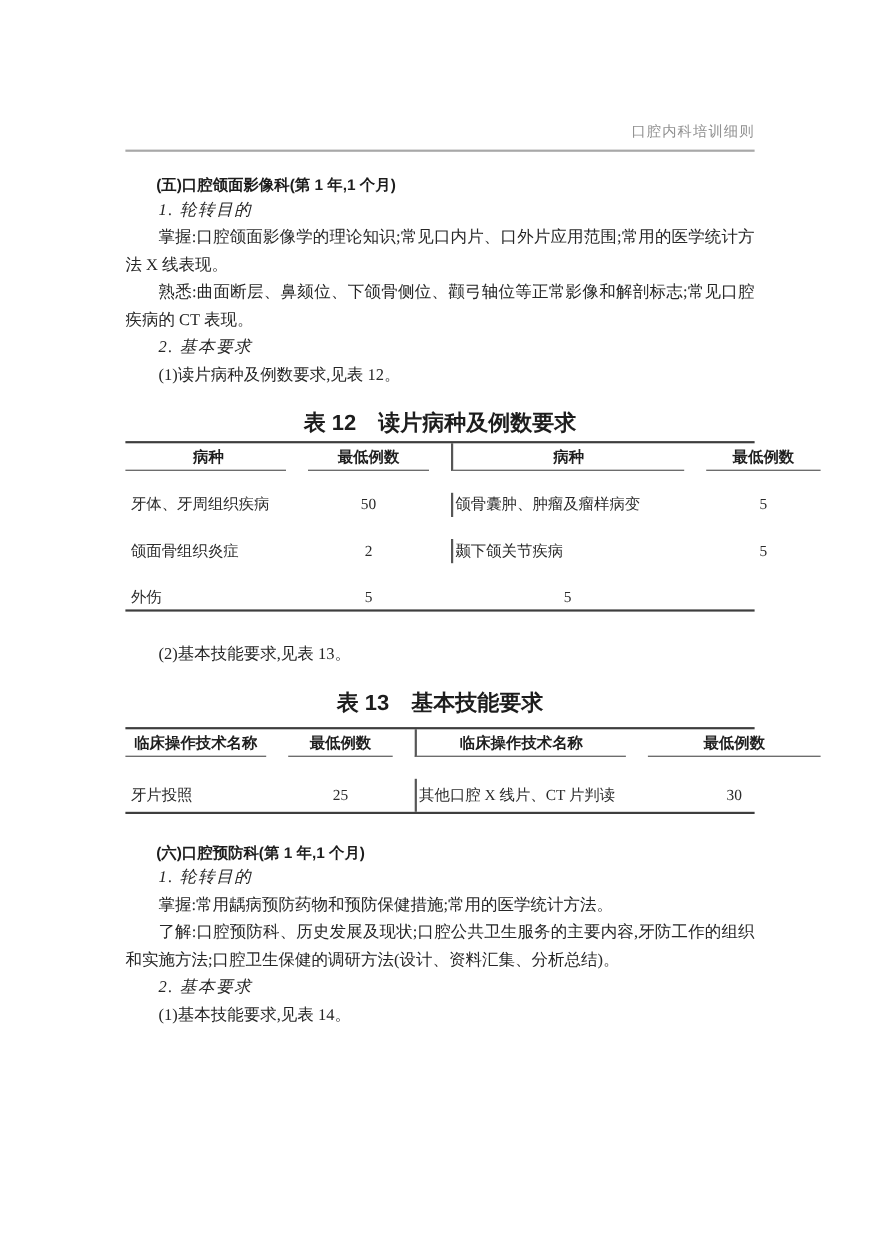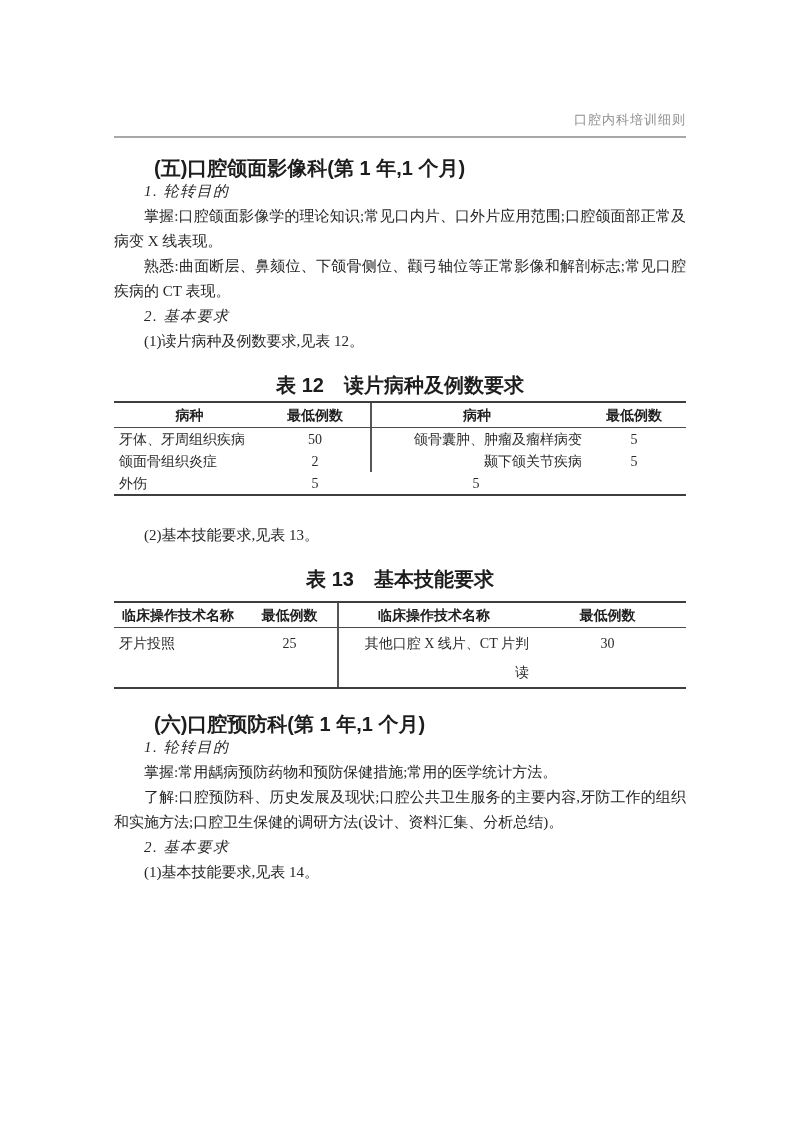--- a/index.html
+++ b/index.html
@@ -24,21 +24,21 @@
     font-family: "Liberation Sans", "DejaVu Sans", sans-serif;
   }
   .header-rule {
     height: 2px;
     background: #a8a8a8;
     margin-top: 9px;
     border: none;
   }
   .section-heading {
     margin: 19px 0 0 0;
-    font-size: 20px;
+    font-size: 14px;
     line-height: 22px;
     font-weight: bold;
     text-indent: 2em;
     color: #1d1d1d;
     font-family: "Liberation Sans", "DejaVu Sans", sans-serif;
   }
   .body-block { margin: 0; }
   .body-block p, p.req-line {
     margin: 0;
     font-size: 15px;
@@ -61,40 +61,41 @@
     color: #1d1d1d;
     font-family: "Liberation Sans", "DejaVu Sans", sans-serif;
   }
   .rtable {
     display: grid;
     margin-top: 6px;
     border-top: 2px solid #3e3e3e;
     border-bottom: 2px solid #3e3e3e;
     font-size: 14px;
     color: #2b2b2b;
+    gap: 20px;
   }
   .t12 { grid-template-columns: 146px 110px 212px 104px; }
   .t13 { grid-template-columns: 128px 95px 192px 157px; margin-top: 12px; }
   .rtable .th {
     font-weight: bold;
     font-family: "Liberation Sans", "DejaVu Sans", sans-serif;
     text-align: center;
     line-height: 24px;
     border-bottom: 1px solid #4a4a4a;
     color: #1f1f1f;
   }
   .rtable .td {
     line-height: 21px;
     padding-top: 1px;
   }
   .t13 .td { line-height: 29px; }
   .rtable .lbl { text-align: left; padding-left: 5px; }
   .rtable .num { text-align: center; }
   .rtable .div-left { border-left: 2px solid #565656; }
-  .rtable .td.lbl.right-lbl { padding-left: 16px; text-align: right; }
+  .rtable .td.lbl.right-lbl { padding-left: 2px; }
   .spaced-27 { margin-top: 27px !important; }
   .section-heading.second { margin-top: 24px; }
   .page-footer {
     position: absolute;
     top: 974px;
     right: 126px;
     font-size: 14px;
     color: #3a3a3a;
     letter-spacing: 2px;
   }
@@ -105,21 +106,21 @@
 <div class="page">
   <div class="content">
 
     <div class="running-header">口腔内科培训细则</div>
     <div class="header-rule"></div>
 
     <div class="section-heading">(五)口腔颌面影像科(第 1 年,1 个月)</div>
 
     <div class="body-block">
       <p class="kaiti">1. 轮转目的</p>
-      <p>掌握:口腔颌面影像学的理论知识;常见口内片、口外片应用范围;口腔颌面部正常及病变 X 线表现。</p>
+      <p>掌握:口腔颌面影像学的理论知识;常见口内片、口外片应用范围;常用的医学统计方法 X 线表现。</p>
       <p>熟悉:曲面断层、鼻颏位、下颌骨侧位、颧弓轴位等正常影像和解剖标志;常见口腔疾病的 CT 表现。</p>
       <p class="kaiti">2. 基本要求</p>
       <p>(1)读片病种及例数要求,见表 12。</p>
     </div>
 
     <div class="tbl-caption">表 12　读片病种及例数要求</div>
 
     <div class="rtable t12">
       <div class="th lbl" style="text-align:center">病种</div>
       <div class="th num">最低例数</div>

